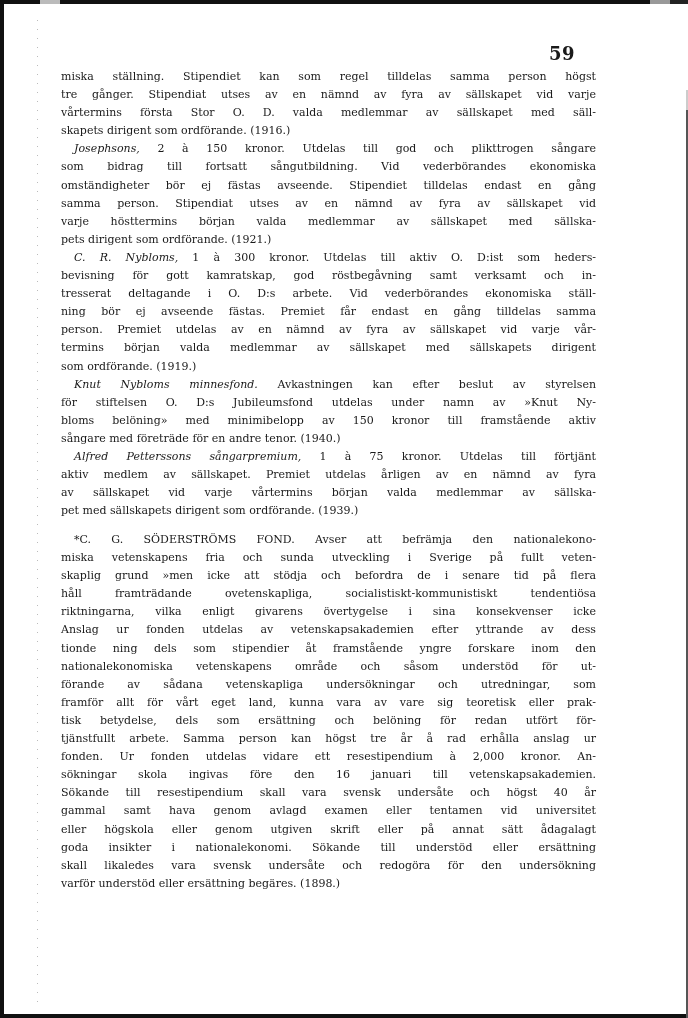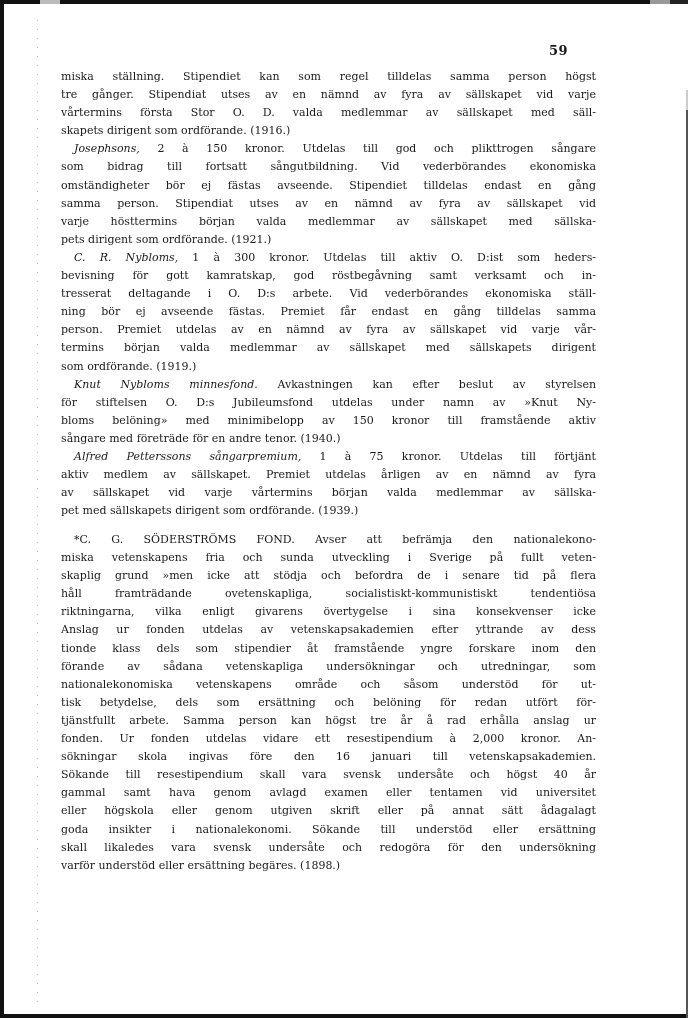--- a/index.html
+++ b/index.html
@@ -42,21 +42,21 @@
     .gutter-dots {
       position: absolute;
       left: 37px; top: 20px;
       width: 1px; height: 990px;
       background: repeating-linear-gradient(to bottom, #bbb 0, #bbb 1px, transparent 1px, transparent 9px);
     }
     .page-number {
       position: absolute;
       top: 43px;
       left: 549px;
-      font-size: 13px;
+      font-size: 18px;
       font-weight: 700;
       letter-spacing: 0.5px;
     }
     .text-block {
       position: absolute;
       left: 61px;
       width: 535px;
       font-size: 11px;
       line-height: 18.1px;
       text-align: justify;
@@ -128,23 +128,24 @@
     </div>
   </div>
 <div class="text-block" id="block2">
     <div>
       <span class="line indent"><span class="">*C. G. SÖDERSTRÖMS FOND.</span><span> Avser att befrämja den nationalekono-</span></span>
       <span class="line">miska vetenskapens fria och sunda utveckling i Sverige på fullt veten-</span>
       <span class="line">skaplig grund »men icke att stödja och befordra de i senare tid på flera</span>
       <span class="line">håll framträdande ovetenskapliga, socialistiskt-kommunistiskt tendentiösa</span>
       <span class="line">riktningarna, vilka enligt givarens övertygelse i sina konsekvenser icke</span>
       <span class="line">Anslag ur fonden utdelas av vetenskapsakademien efter yttrande av dess</span>
-      <span class="line">tionde klass dels som stipendier åt framstående yngre forskare inom den</span>
+      <span class="line">tionde ning dels som stipendier åt framstående yngre forskare inom den</span>
+      <span class="line">nationalekonomiska vetenskapens område och såsom understöd för ut-</span>
       <span class="line">förande av sådana vetenskapliga undersökningar och utredningar, som</span>
-      <span class="line">nationalekonomiska vetenskapens område och såsom understöd för ut-</span>
+      <span class="line">framför allt för vårt eget land, kunna vara av vare sig teoretisk eller prak-</span>
       <span class="line">tisk betydelse, dels som ersättning och belöning för redan utfört för-</span>
       <span class="line">tjänstfullt arbete. Samma person kan högst tre år å rad erhålla anslag ur</span>
       <span class="line">fonden. Ur fonden utdelas vidare ett resestipendium à 2,000 kronor. An-</span>
       <span class="line">sökningar skola ingivas före den 16 januari till vetenskapsakademien.</span>
       <span class="line">Sökande till resestipendium skall vara svensk undersåte och högst 40 år</span>
       <span class="line">gammal samt hava genom avlagd examen eller tentamen vid universitet</span>
       <span class="line">eller högskola eller genom utgiven skrift eller på annat sätt ådagalagt</span>
       <span class="line">goda insikter i nationalekonomi. Sökande till understöd eller ersättning</span>
       <span class="line">skall likaledes vara svensk undersåte och redogöra för den undersökning</span>
       <span class="line last">varför understöd eller ersättning begäres. (1898.)</span>

